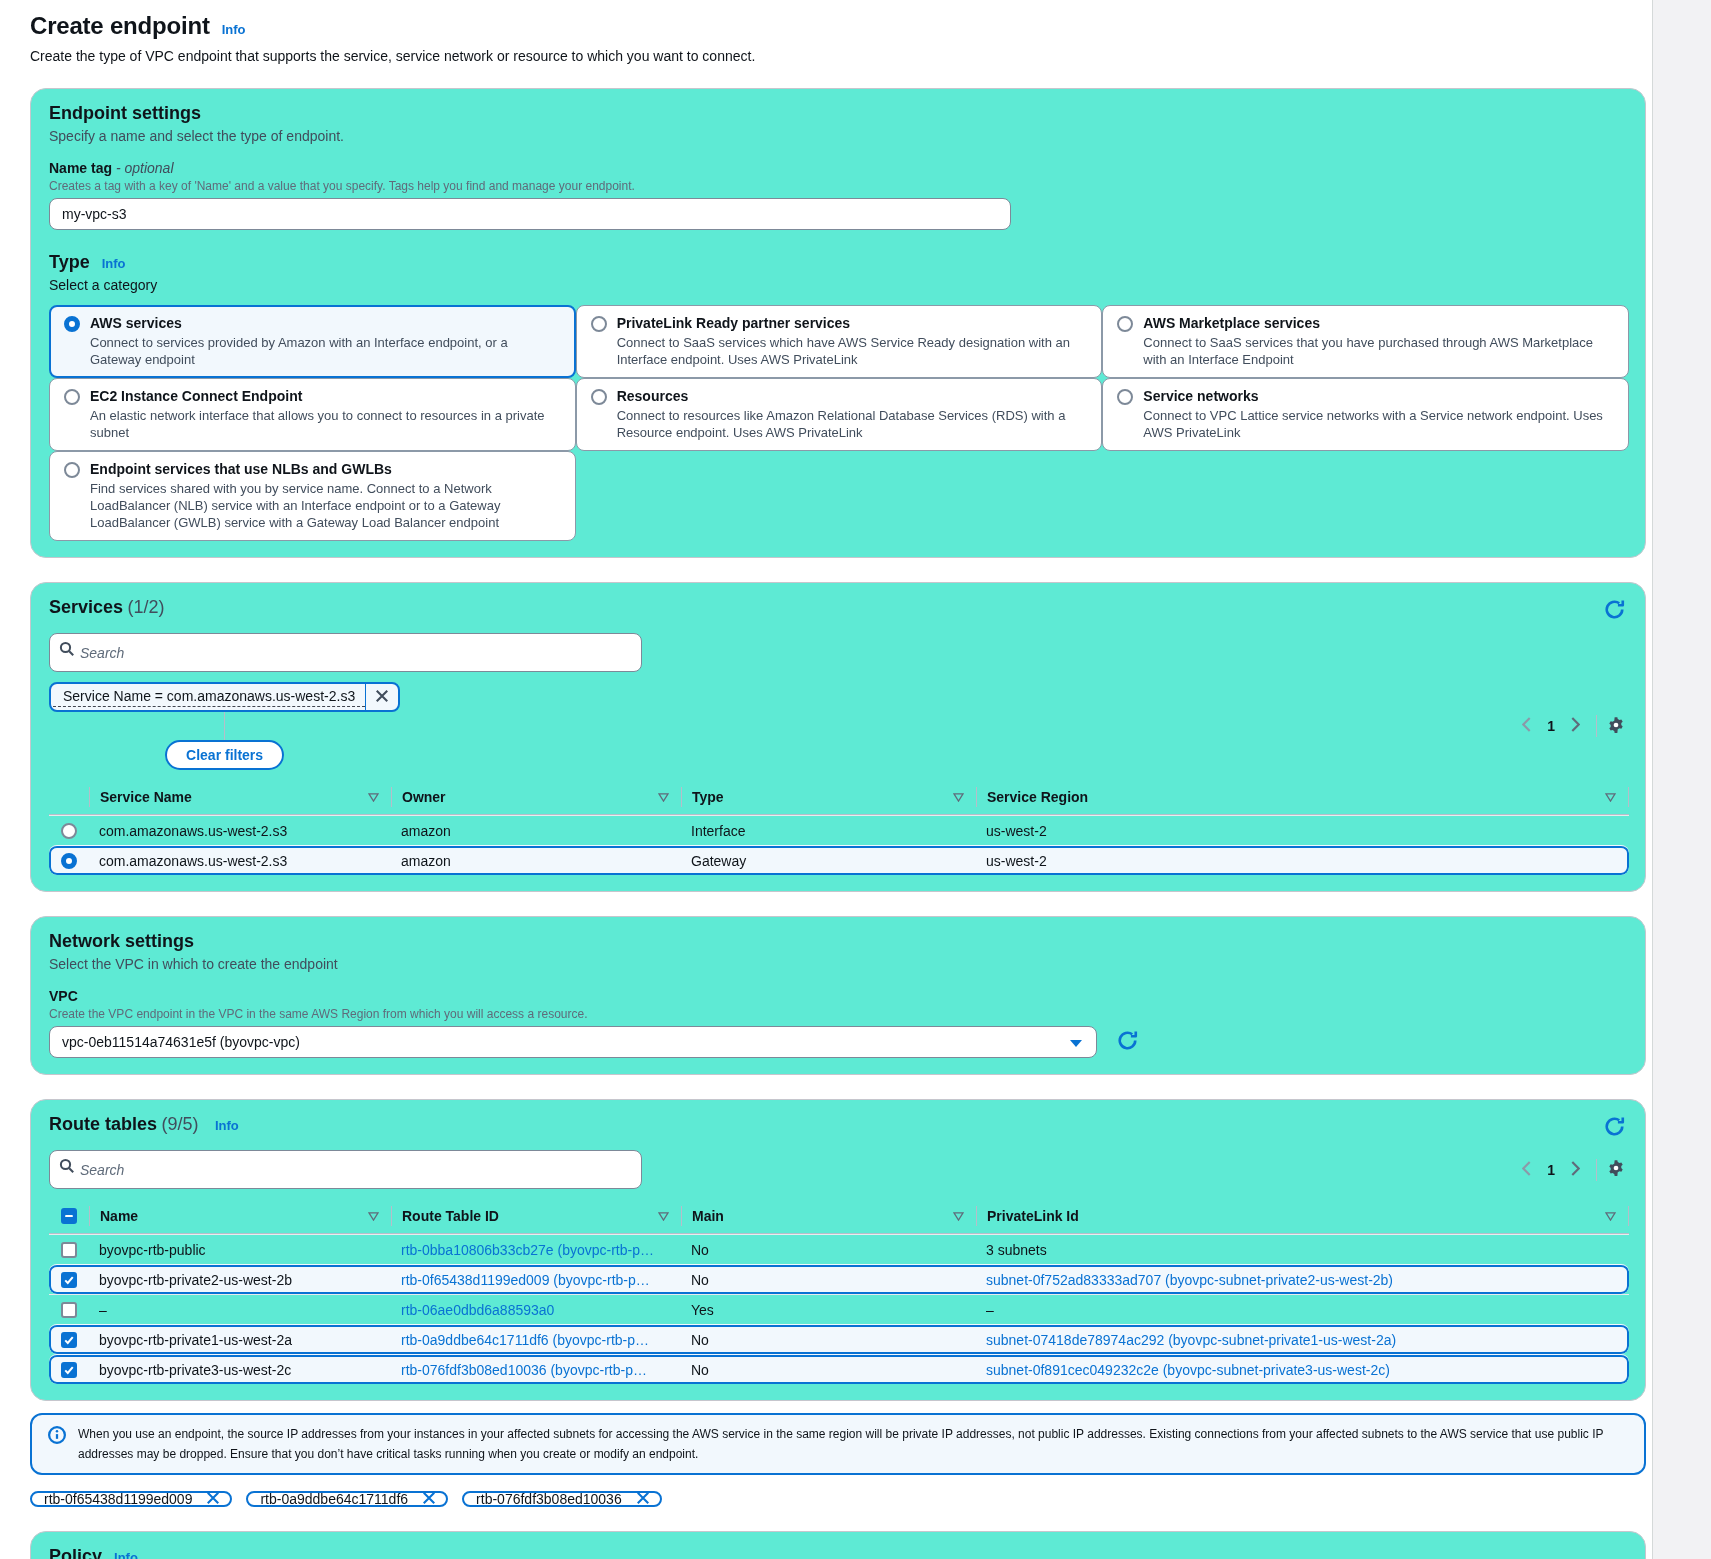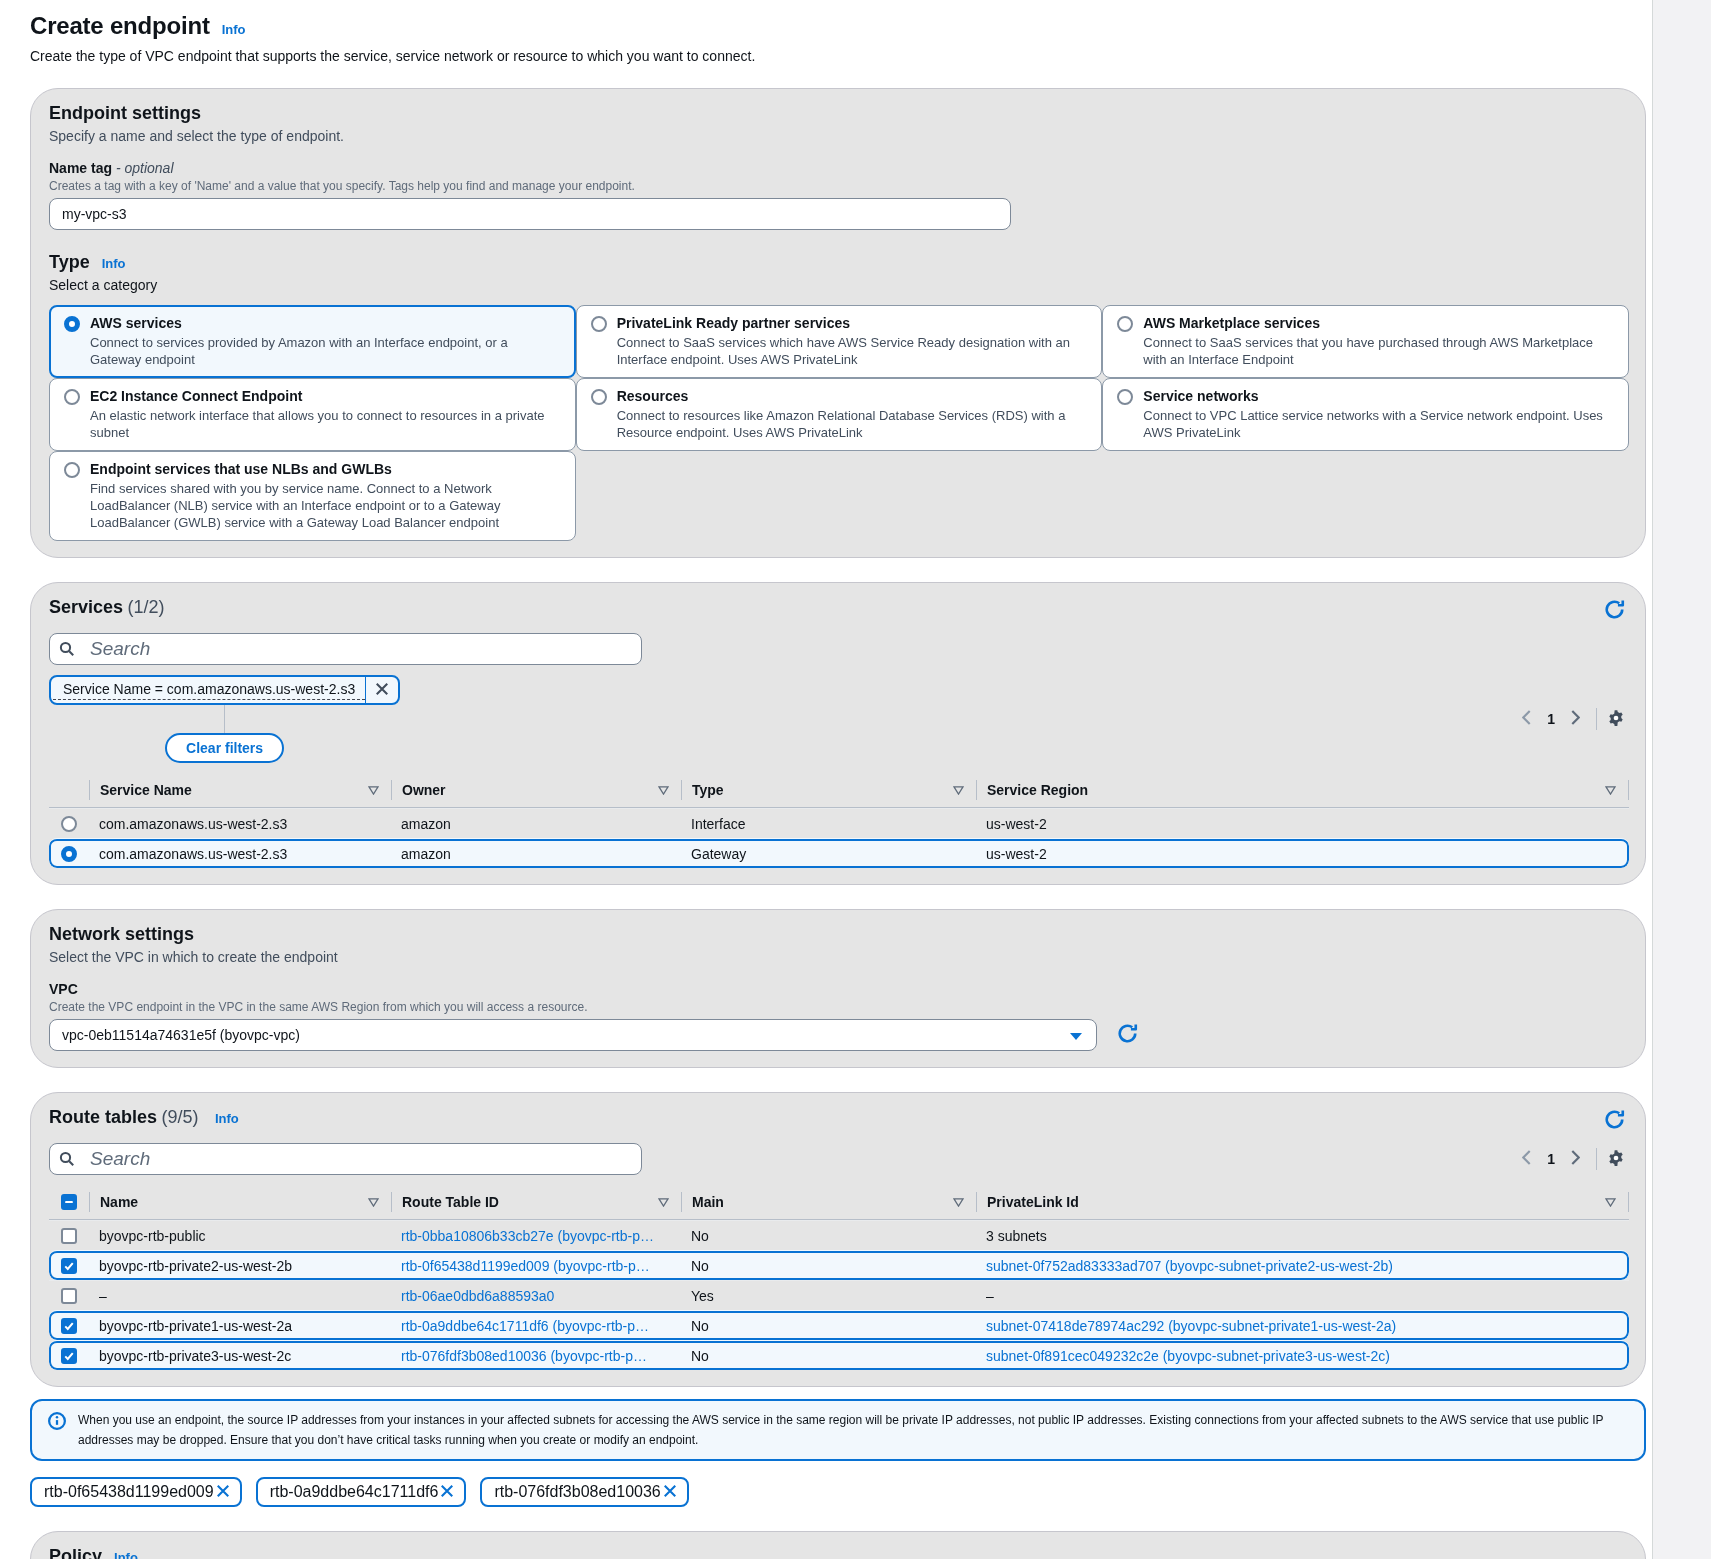--- a/index.html
+++ b/index.html
@@ -17,21 +17,21 @@
   }
   .content { width: 1646px; padding: 12px 0 0 30px; }
 
   
   h1 { font-size: 24px; font-weight: 700; display: inline; letter-spacing: -0.2px; }
   .info-link { color: #0972d3; font-size: 13px; font-weight: 700; margin-left: 12px; text-decoration: none; cursor: pointer; }
   .page-desc { font-size: 14px; margin-top: 8px; color: #0f141a; }
 
   
   .panel {
-    border: 1px solid #c6c6cd; border-radius: 28px; background: #e5e5e5;
+    border: 1px solid #c6c6cd; border-radius: 16px; background: #5eead4;
     padding: 14px 18px 16px 18px; margin-top: 24px; width: 1616px;
   }
   .panel h2 { font-size: 18px; font-weight: 700; display: inline; }
   .counter { font-weight: 400; color: #414d5c; font-size: 18px; }
   .panel-desc { font-size: 14px; color: #414d5c; margin-top: 4px; }
   .panel-head { display: flex; justify-content: space-between; align-items: flex-start; }
 
   
   .field-label { font-size: 14px; font-weight: 700; margin-top: 16px; }
   .optional { font-style: italic; font-weight: 400; color: #414d5c; }
@@ -60,22 +60,22 @@
     width: 16px; height: 16px; border: 2px solid #7d8998; border-radius: 3px; background: #fff; flex: none;
     display: flex; align-items: center; justify-content: center;
   }
   .checkbox.checked, .checkbox.indeterminate { border-color: #0972d3; background: #0972d3; }
 
   
   .toolbar-row { display: flex; justify-content: space-between; align-items: center; margin-top: 10px; }
   .search-box { position: relative; width: 593px; }
   .search-icon { position: absolute; left: 10px; top: 8px; }
   .search-input {
-    width: 100%; height: 32px; border: 1px solid #7d8998; border-radius: 8px; background: #fff;
-    padding: 0 12px 0 40px; font-size: 19px; font-family: inherit; color: #0f141a;
+    width: 100%; height: 39px; border: 1px solid #7d8998; border-radius: 8px; background: #fff;
+    padding: 0 12px 0 30px; font-size: 14px; font-family: inherit; color: #0f141a;
   }
   .search-input::placeholder { font-style: italic; color: #5f6b7a; opacity: 1; }
 
   .filter-left { display: flex; align-items: center; flex-direction: column; }
   .filter-token {
     display: flex; align-items: center; border: 2px solid #0972d3; background: #f2f8fd;
     border-radius: 8px; height: 30px; font-size: 14px;
   }
   .filter-token-text { padding: 0 10px; border-bottom: 1px dashed #424650; margin: 0 0 0 2px; line-height: 19px; }
   .token-sep { width: 1px; align-self: stretch; background: #0972d3; }
@@ -118,22 +118,22 @@
   
   .alert {
     display: flex; gap: 12px; border: 2px solid #0972d3; background: #f2f8fd; border-radius: 12px;
     padding: 9px 16px; margin-top: 12px; font-size: 12px; line-height: 20px; width: 1616px;
   }
   .alert-icon { flex: none; margin-top: 2px; }
 
   
   .rtb-tokens { display: flex; gap: 14px; margin-top: 16px; }
   .rtb-token {
-    display: flex; align-items: center; border: 2px solid #0972d3; border-radius: 8px;
-    height: 30px; padding: 0 8px 0 12px; font-size: 16px; background: #fff;
+    display: flex; align-items: center; gap: 12px; border: 2px solid #0972d3; border-radius: 8px;
+    height: 16px; padding: 0 8px 0 12px; font-size: 14px; background: #fff;
   }
   .rtb-token .token-x { color: #0972d3; padding: 0 2px; }
 
   
   .policy-panel { padding-bottom: 150px; }
 </style>
 </head>
 <body>
 
 <div class="right-rail"></div>

